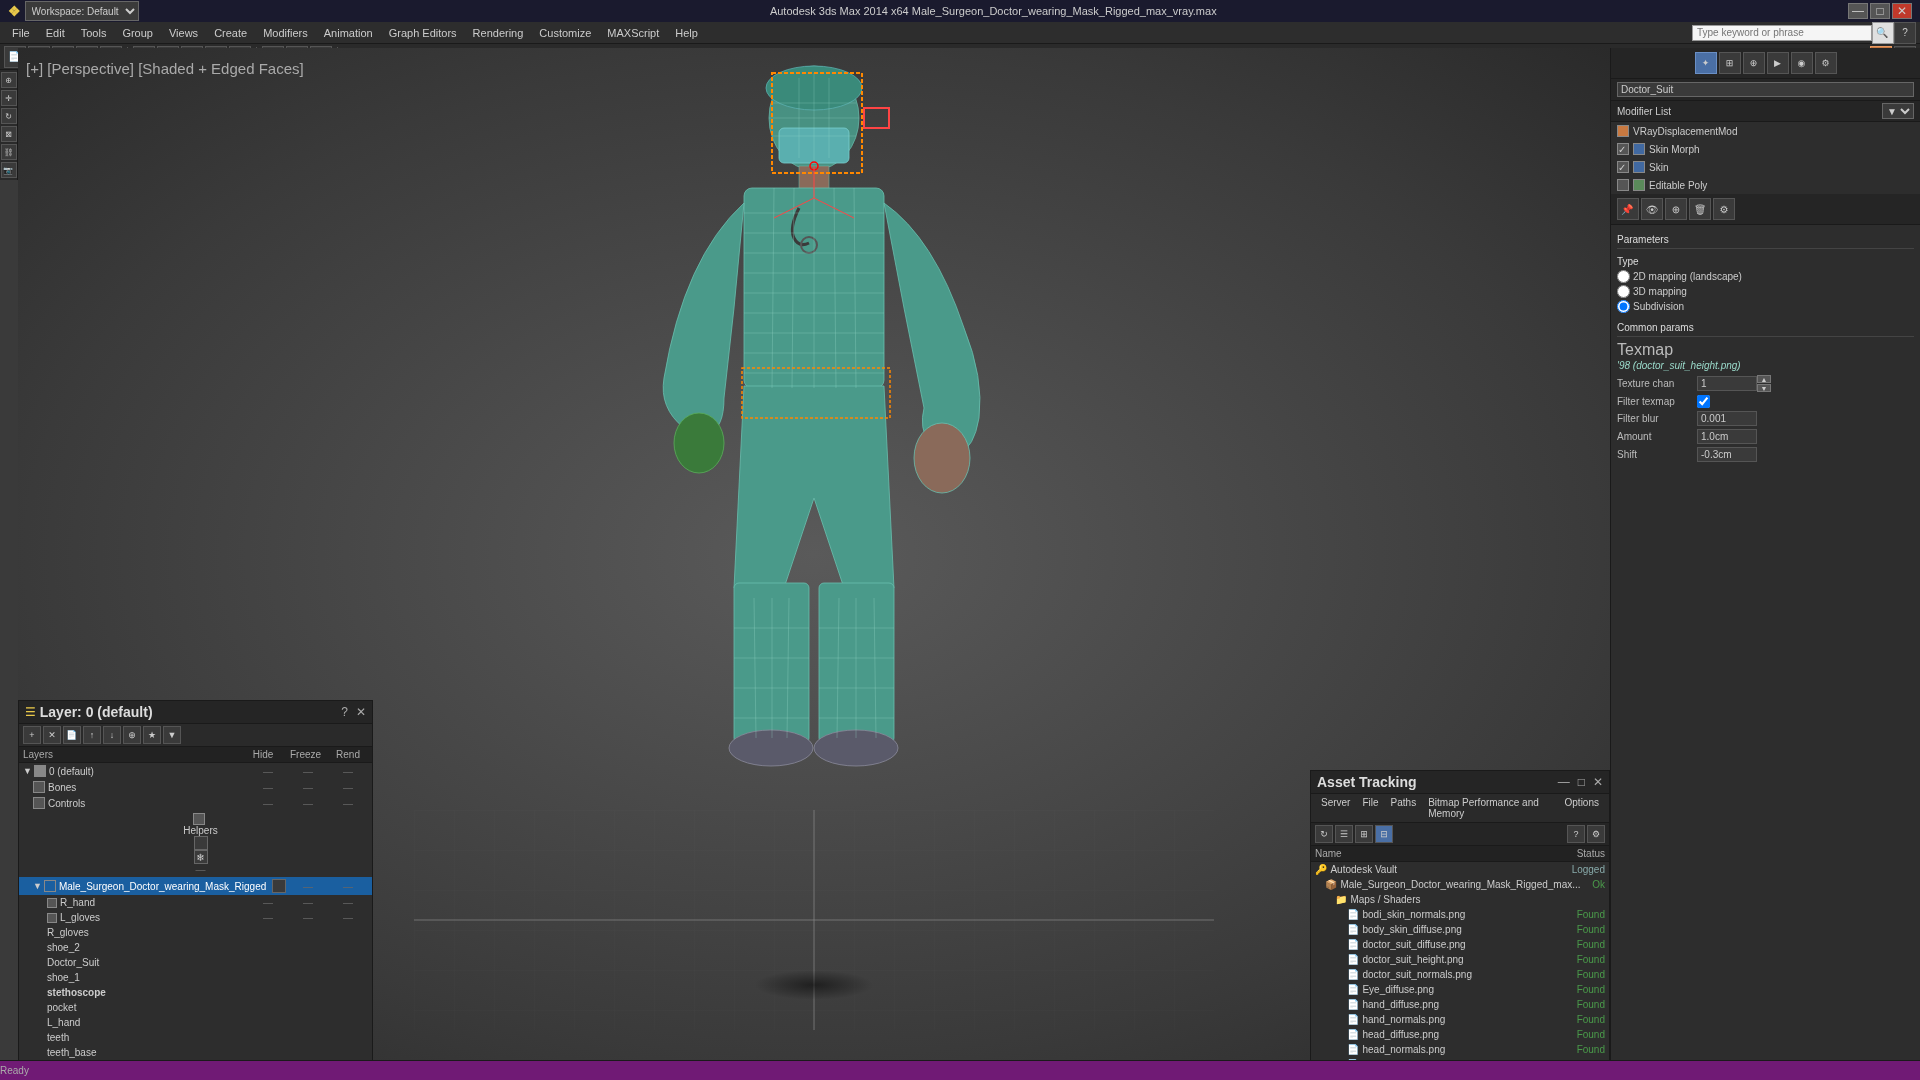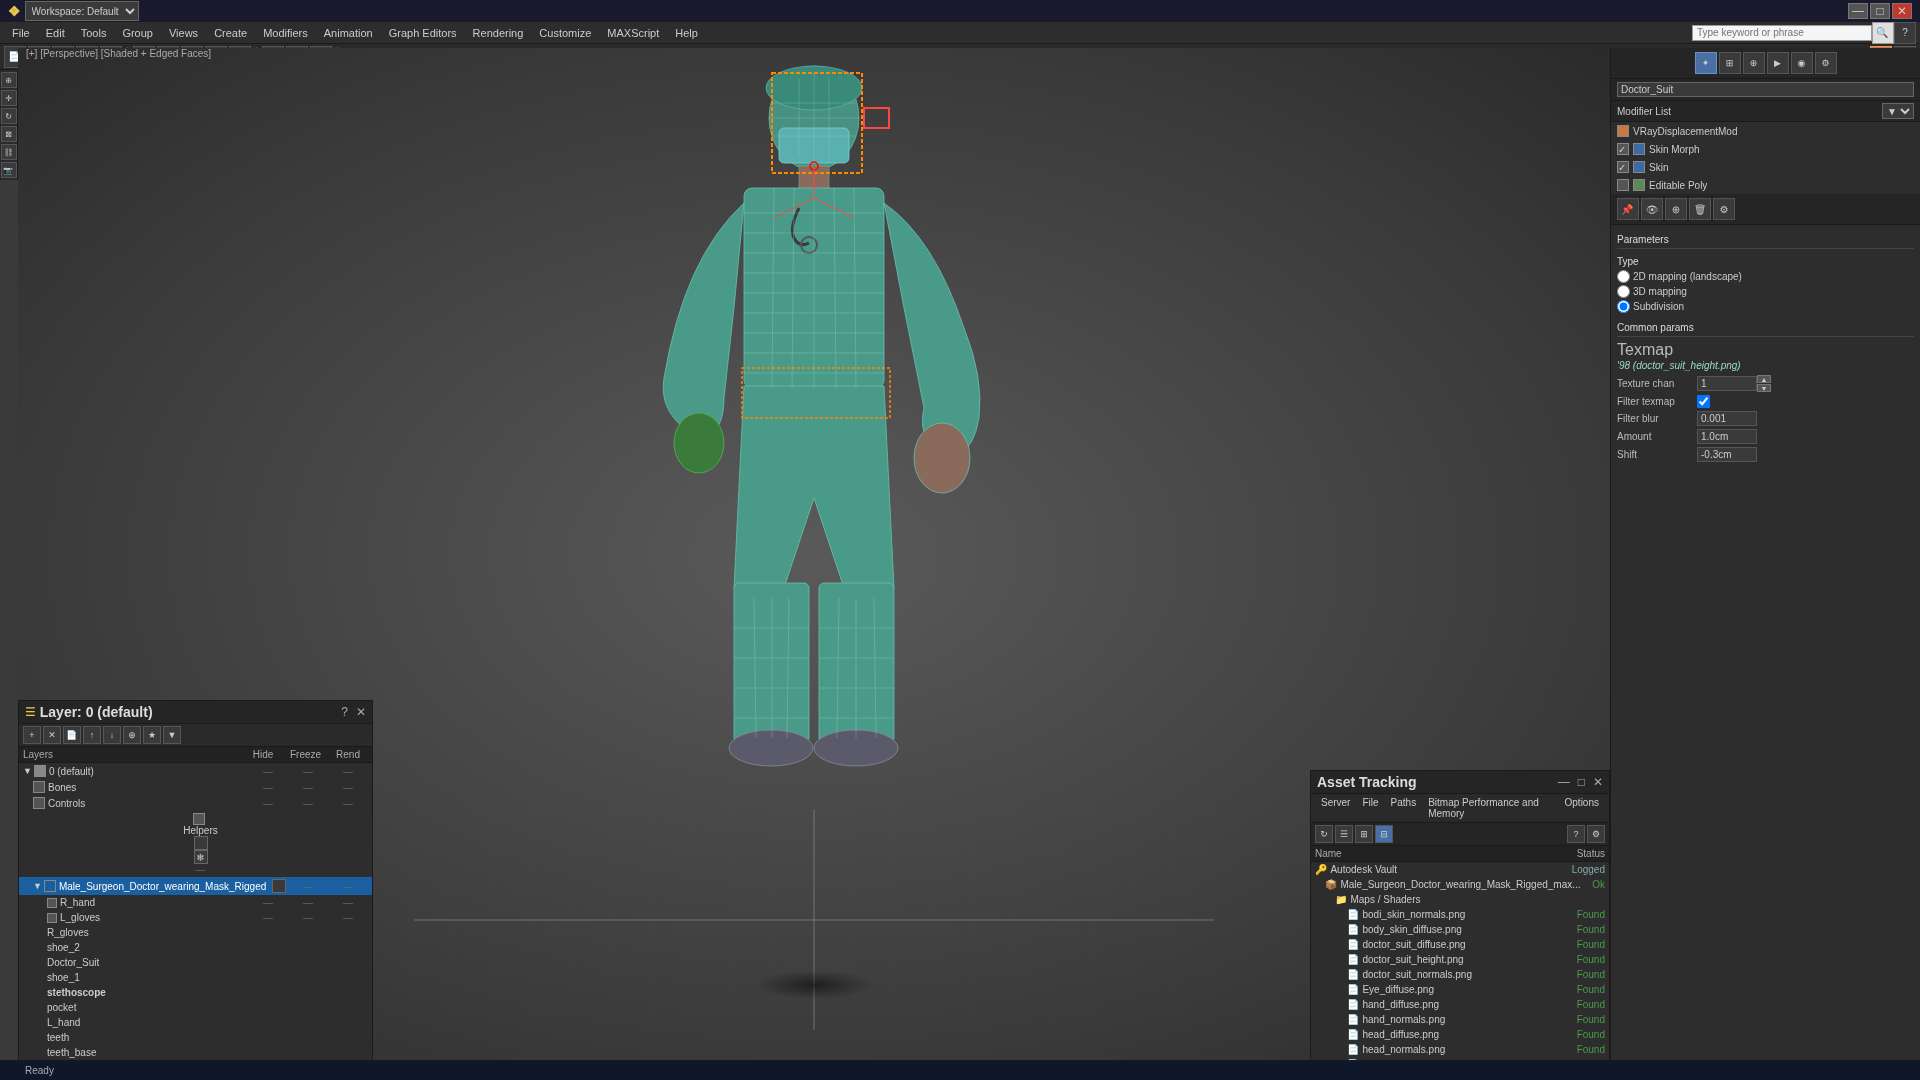--- a/index.html
+++ b/index.html
@@ -91,21 +91,21 @@
     #asset-list { flex: 1; overflow-y: auto; }
     .asset-item { display: flex; align-items: center; padding: 2px 4px; font-size: 10px; color: #ccc; cursor: pointer; }
     .asset-item .ai-name { flex: 1; }
     .asset-item .ai-status { width: 60px; text-align: right; color: #4a9a4a; font-size: 10px; }
     .asset-item .ai-status.ok { color: #4a9a4a; }
     .folder-icon { color: #d4a843; margin-right: 3px; }
     .file-icon { color: #aaa; margin-right: 3px; }
     .model-icon { color: #6a9fd8; margin-right: 3px; }
 
     
-    #status-bar { position: absolute; bottom: 0; left: 0; right: 0; height: 20px; background: #0f172a; border-top: 1px solid #1a1a1a; display: flex; align-items: center; padding: 0 25px; font-size: 10px; color: #aaa; }
+    #status-bar { position: absolute; bottom: 0; left: 0; right: 0; height: 20px; background: #701a75; border-top: 1px solid #1a1a1a; display: flex; align-items: center; padding: 0 0; font-size: 10px; color: #aaa; }
 
     
     .panel-title { font-size: 14px; color: #ddd; font-weight: bold; }
     .panel-close { cursor: pointer; color: #aaa; font-size: 12px; }
     .panel-min { cursor: pointer; color: #aaa; font-size: 12px; margin-right: 4px; }
 
     
     .rp-icons { display: flex; gap: 2px; padding: 4px; background: #252525; justify-content: center; border-bottom: 1px solid #1a1a1a; }
     .rp-icon { width: 22px; height: 22px; background: #3a3a3a; border: 1px solid #555; display: flex; align-items: center; justify-content: center; font-size: 9px; color: #ccc; cursor: pointer; }
     .rp-icon.active { background: #4a6fa5; border-color: #6a8fc5; }
@@ -124,20 +124,21 @@
 </head>
 <body>
 
 <div id="title-bar">
   <div class="left">
     <span style="color:#e8c84a;font-size:14px;font-weight:bold;">❖</span>
     <select id="workspace-sel">
       <option>Workspace: Default</option>
     </select>
   </div>
+  <span style="flex:1;text-align:center;font-size:11px;color:#ccc;">Autodesk 3ds Max 2014 x64      Male_Surgeon_Doctor_wearing_Mask_Rigged_max_vray.max</span>
   <div class="controls">
     <div class="ctrl-btn" style="font-size:12px;">—</div>
     <div class="ctrl-btn" style="font-size:12px;">□</div>
     <div class="ctrl-btn close" style="font-size:12px;">✕</div>
   </div>
 </div>
 
 <div id="menu-bar">
   <div class="menu-item">File</div>
   <div class="menu-item">Edit</div>
@@ -193,21 +194,21 @@
   <div><span class="stat-label">Total</span></div>
   <div><span class="stat-label">Polys:</span> <span>55,132</span></div>
   <div><span class="stat-label">Tris:</span> <span>61,228</span></div>
   <div><span class="stat-label">Edges:</span> <span>146,904</span></div>
   <div><span class="stat-label">Verts:</span> <span>31,724</span></div>
 </div>
 
 <div id="viewport">
   <div id="viewport-bg">
 
-    <div style="position:absolute;top:0;left:8px;color:#aaa;font-size:10px;">[+] [Perspective] [Shaded + Edged Faces]</div>
+    <div style="position:absolute;top:12px;left:8px;color:#aaa;font-size:15px;">[+] [Perspective] [Shaded + Edged Faces]</div>
 
     <svg style="position:absolute;bottom:30px;left:50%;transform:translateX(-50%);width:800px;height:220px;">
       <defs>
         <pattern id="grid" width="40" height="40" patternUnits="userSpaceOnUse">
           <path d="M 40 0 L 0 0 0 40" fill="none" stroke="#666" stroke-width="0.5" opacity="0.5"></path>
         </pattern>
       </defs>
       <rect width="800" height="220" fill="url(#grid)" opacity="0.4"></rect>
       <line x1="400" y1="0" x2="400" y2="220" stroke="#888" stroke-width="1" opacity="0.7"></line>
       <line x1="0" y1="110" x2="800" y2="110" stroke="#888" stroke-width="1" opacity="0.7"></line>

